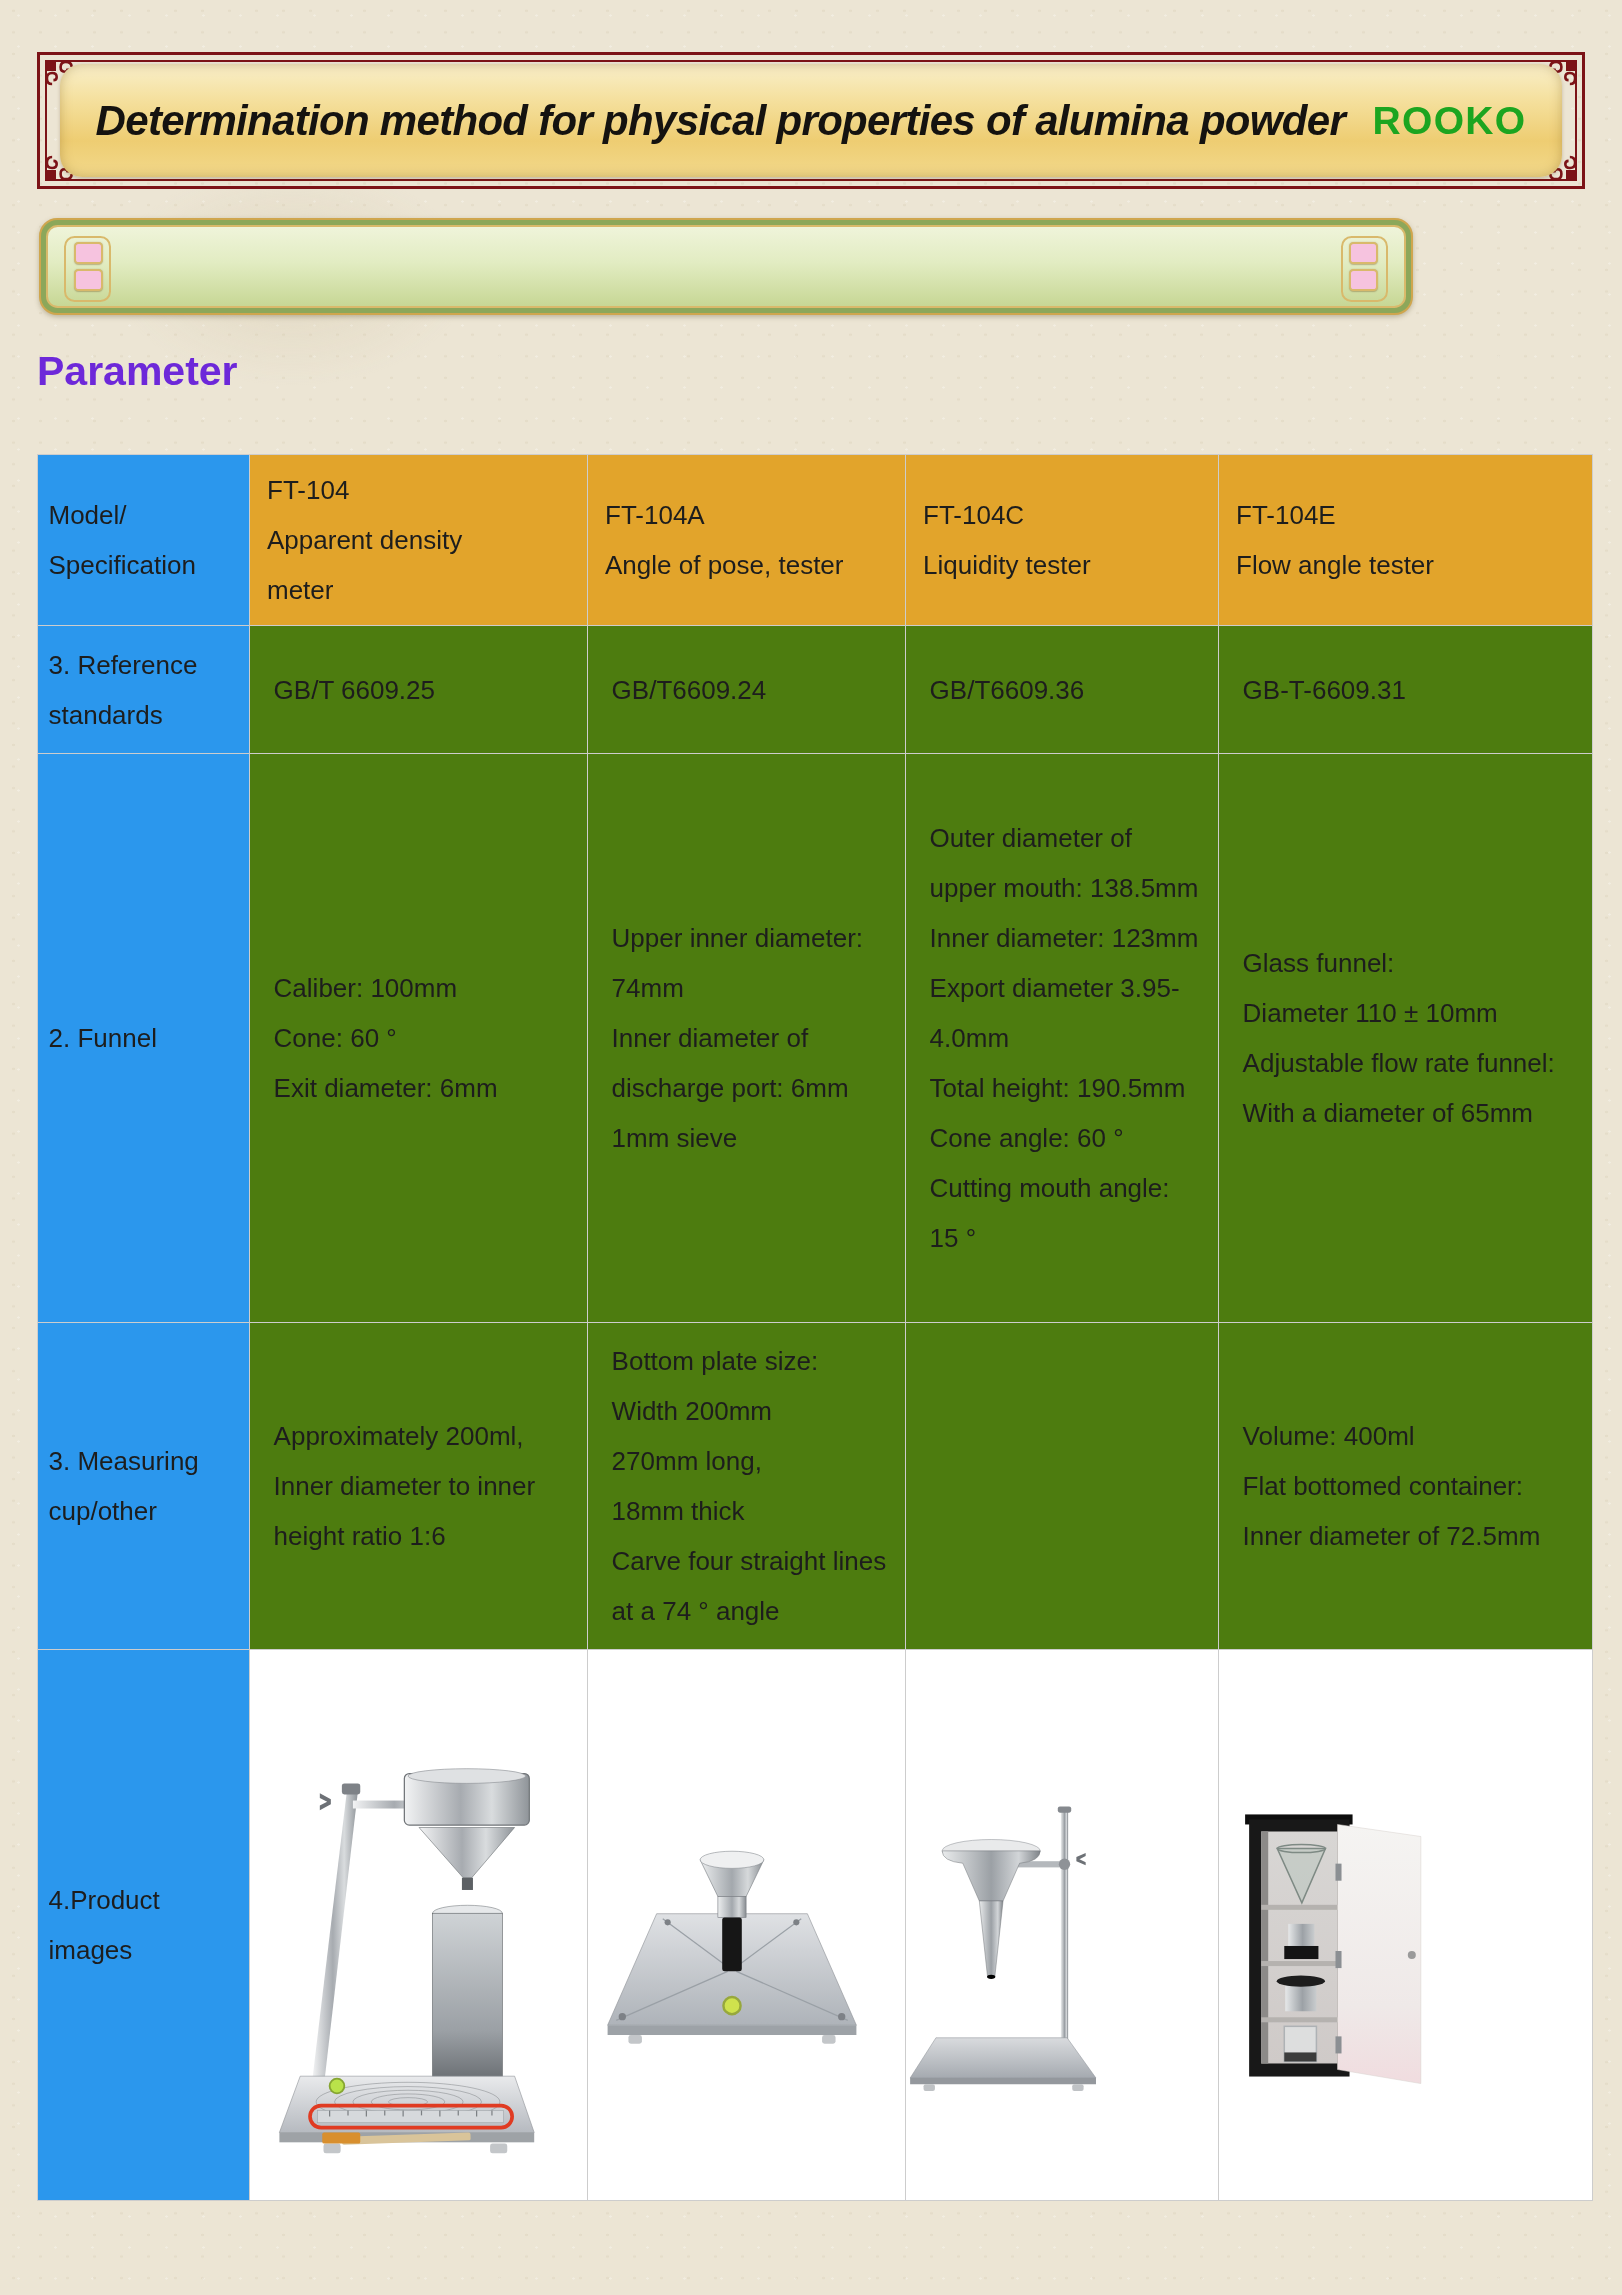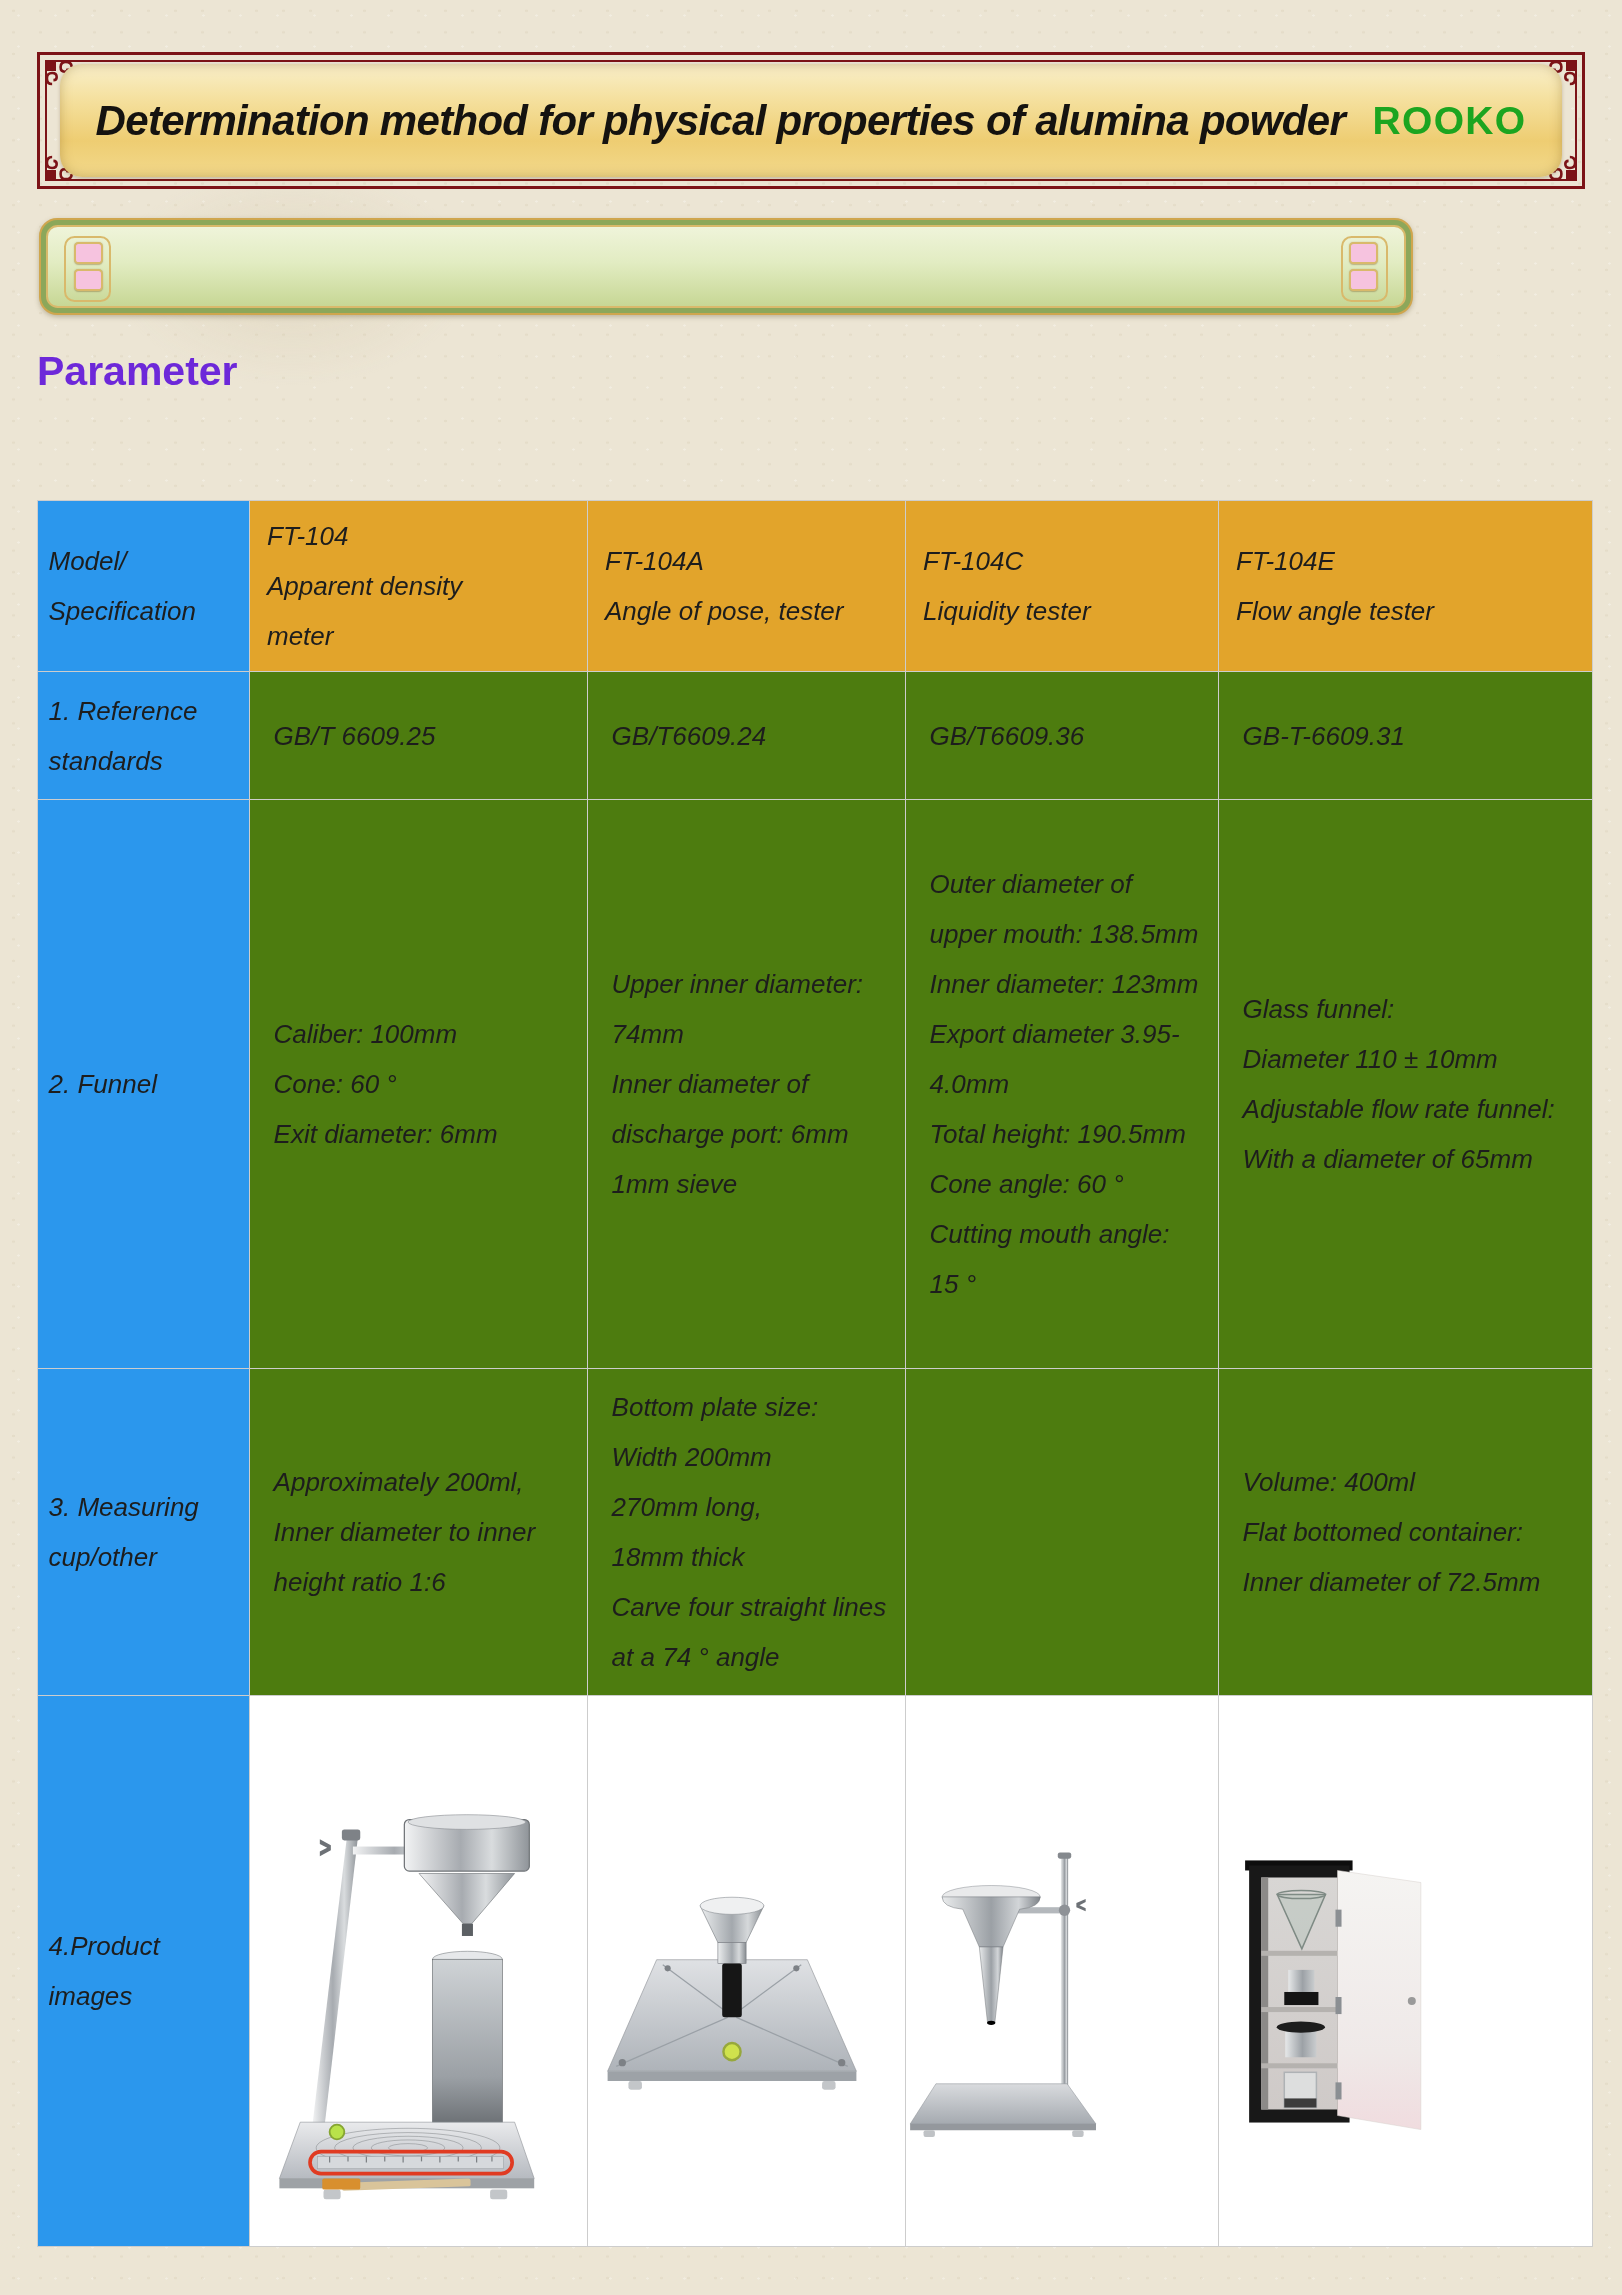--- a/index.html
+++ b/index.html
@@ -46,21 +46,21 @@
     border:2.6px solid #d9b96b;border-radius:10.5px;background:transparent;}
   .staple-left{left:15.7px;} .staple-right{right:15.7px;}
   .pink-tab{position:absolute;width:25px;height:18.3px;border-radius:4.6px;
     background:#f6c3df;border:2px solid #d9b96b;box-shadow:0 0.7px 1.3px rgba(120,90,40,.4);}
   .pt-tl{left:26px;top:14.4px;} .pt-bl{left:26px;bottom:14.4px;}
   .pt-tr{right:26px;top:14.4px;} .pt-br{right:26px;bottom:14.4px;}
   
   .parameter-heading{position:absolute;left:37px;top:348px;margin:0;
     font-size:41px;font-weight:700;color:#6d28d9;}
   
-  .spec-table-wrap{position:absolute;left:37px;top:500px;font-style:italic;}
+  .spec-table-wrap{position:absolute;left:37px;top:454px;}
   table.spec{table-layout:fixed;border-collapse:collapse;width:1554px;background:#fff;}
   table.spec td, table.spec th{
     box-sizing:border-box;border:0.7px solid #cdcdcd;
     font-size:26px;line-height:50px;color:#1d1d1d;font-weight:400;
     vertical-align:middle;text-align:left;white-space:pre-line;}
   th.gold{background:#e2a42b;padding:0 13px 0 17px;border-left:0.7px solid rgba(255,255,255,.45);
     border-top:0.7px solid #d8a02a;border-bottom:0.7px solid #cfcfcf;line-height:51px;}
   .blue-cell{background:#2b97ed;padding:0 6.5px 0 10.5px;
     border-top:0.7px solid rgba(255,255,255,.55);border-bottom:0.7px solid rgba(255,255,255,.55);}
   td.data-cell{background:#4d7c0f;padding:0 18.3px 0 23.6px;}
@@ -124,21 +124,21 @@
         <tr style="height:171px">
     <th class="blue-cell">Model/
 Specification</th>
     <th class="gold"><span>FT-104</span><span style="display:block">Apparent density
 meter</span></th>
     <th class="gold"><span>FT-104A</span><span style="display:block">Angle of pose, tester</span></th>
     <th class="gold"><span>FT-104C</span><span style="display:block">Liquidity tester</span></th>
     <th class="gold"><span>FT-104E</span><span style="display:block">Flow angle tester</span></th>
   </tr>
   <tr style="height:128px">
-    <td class="blue-cell">1. Reference standards</td>
+    <td class="blue-cell">3. Reference standards</td>
     <td class="data-cell">GB/T 6609.25</td>
     <td class="data-cell">GB/T6609.24</td>
     <td class="data-cell">GB/T6609.36</td>
     <td class="data-cell">GB-T-6609.31</td>
   </tr>
   <tr style="height:569px">
     <td class="blue-cell">2. Funnel</td>
     <td class="data-cell">Caliber: 100mm
 Cone: 60 °
 Exit diameter: 6mm</td>

